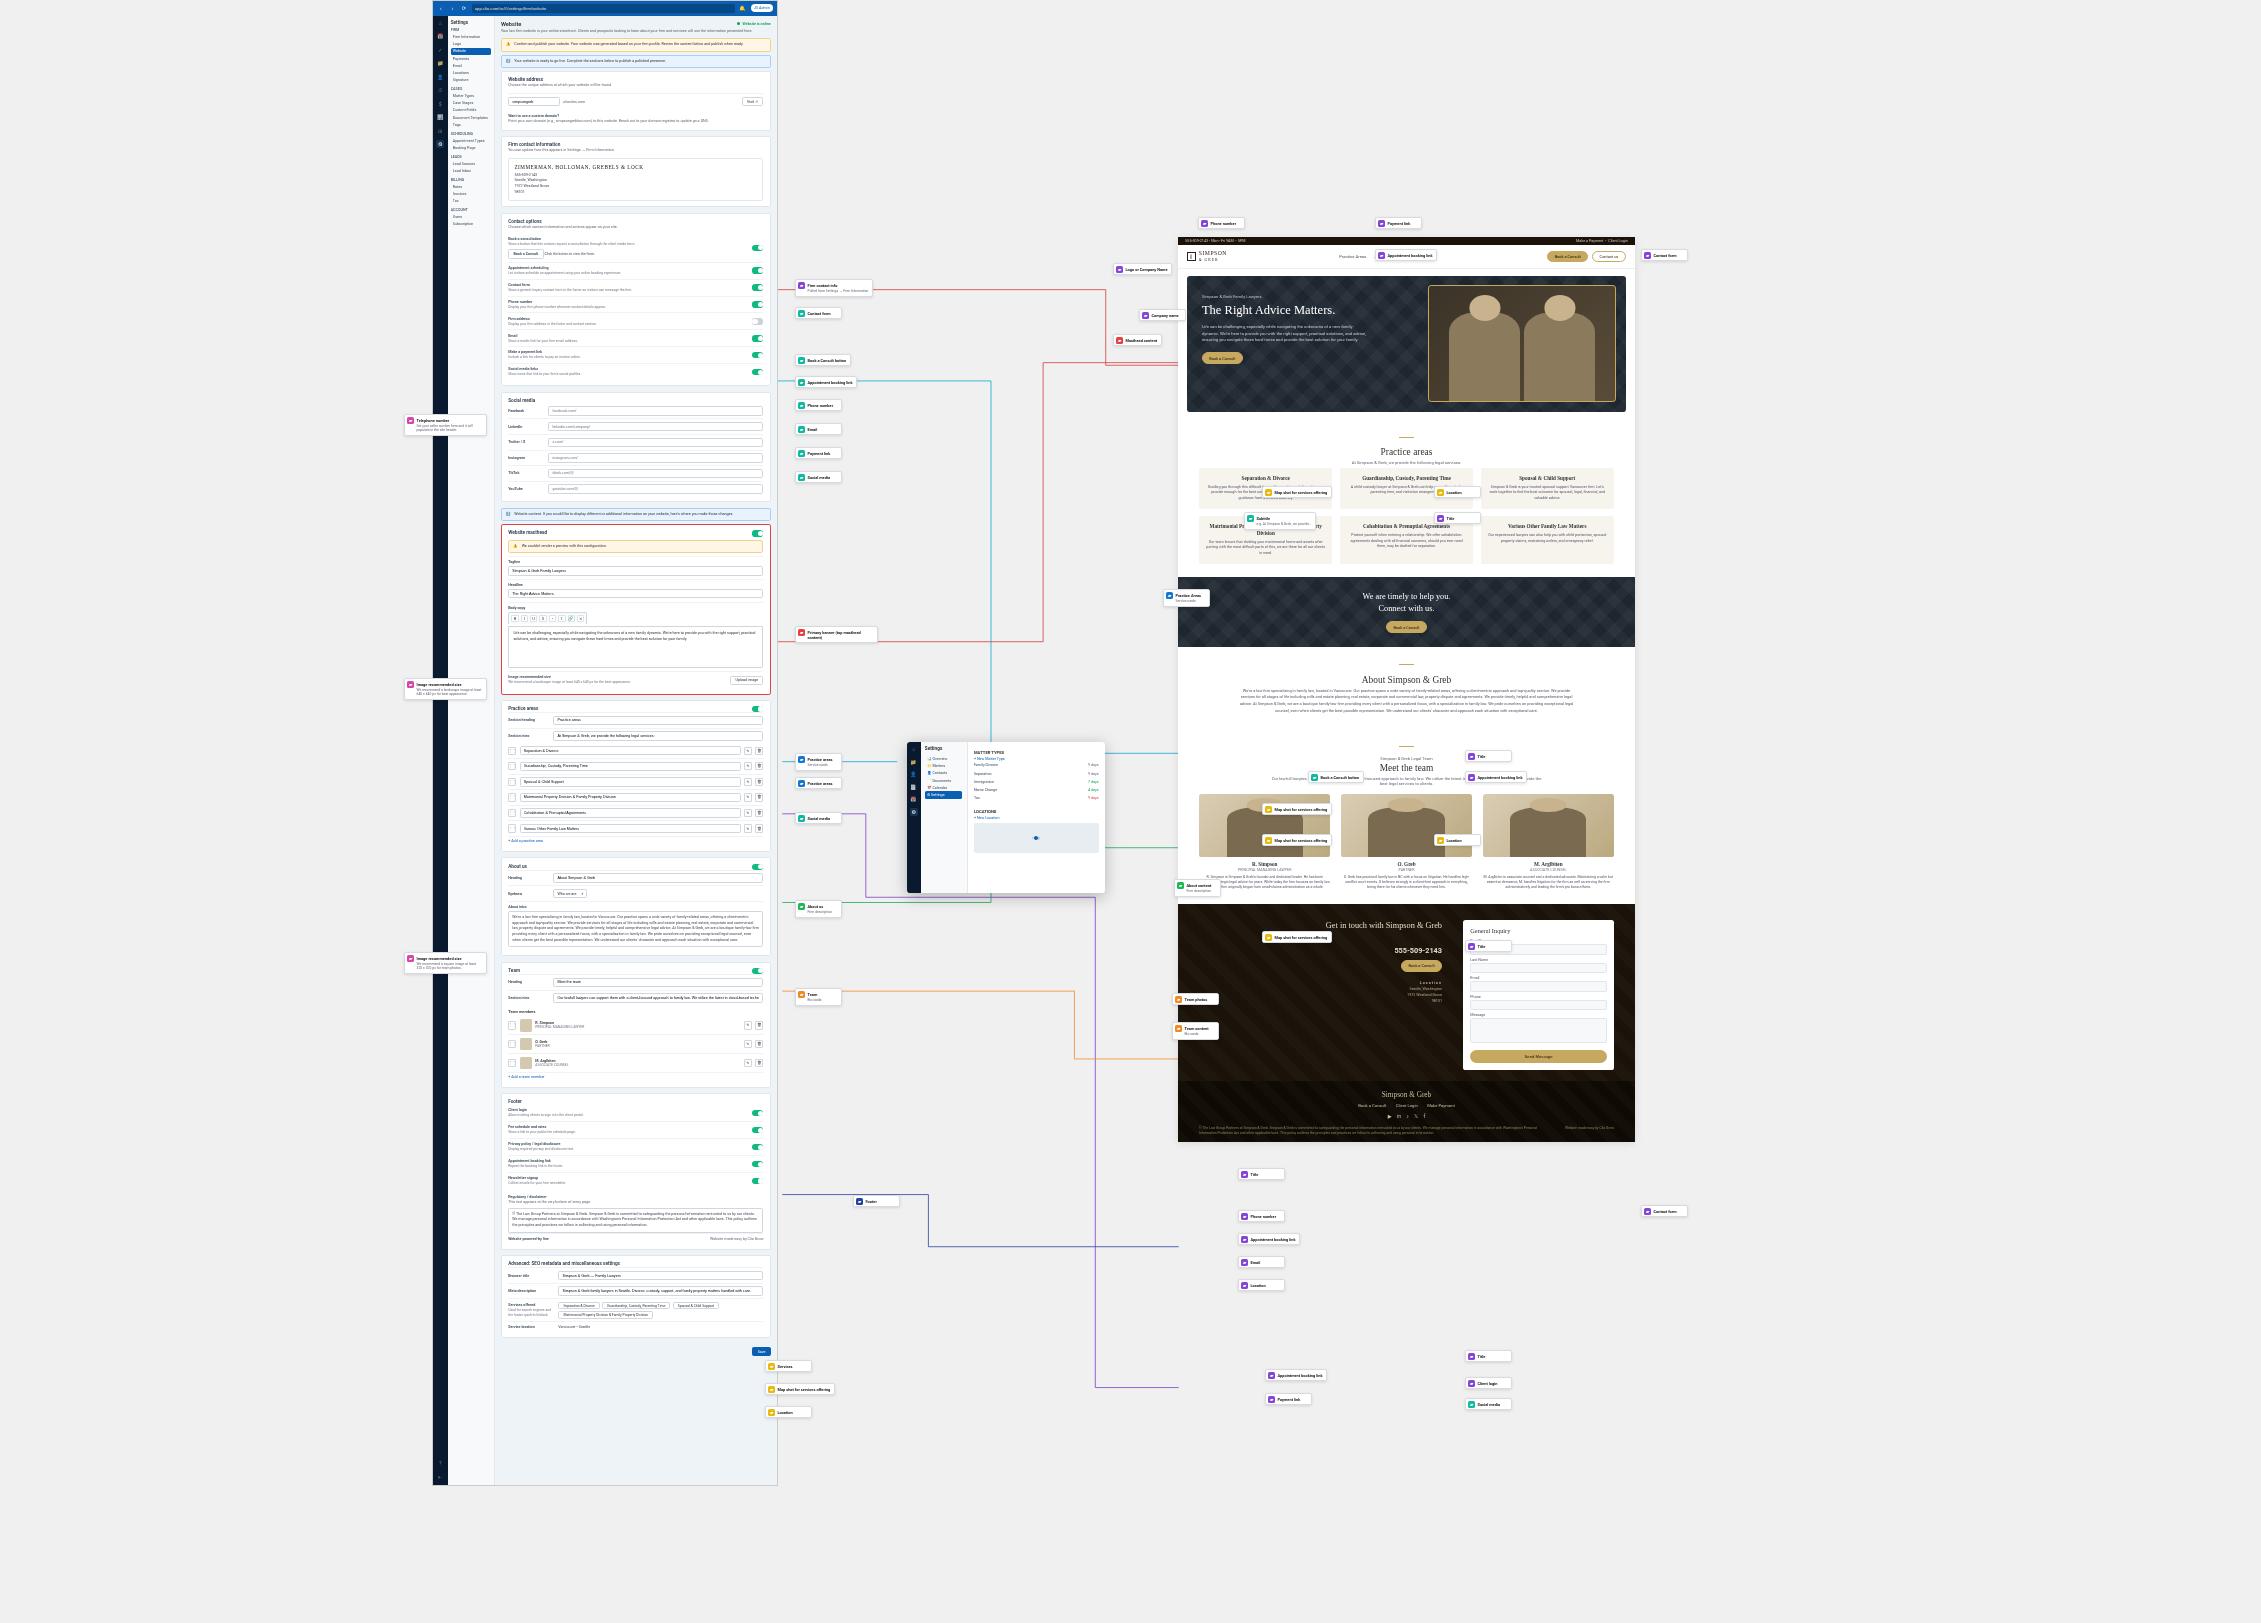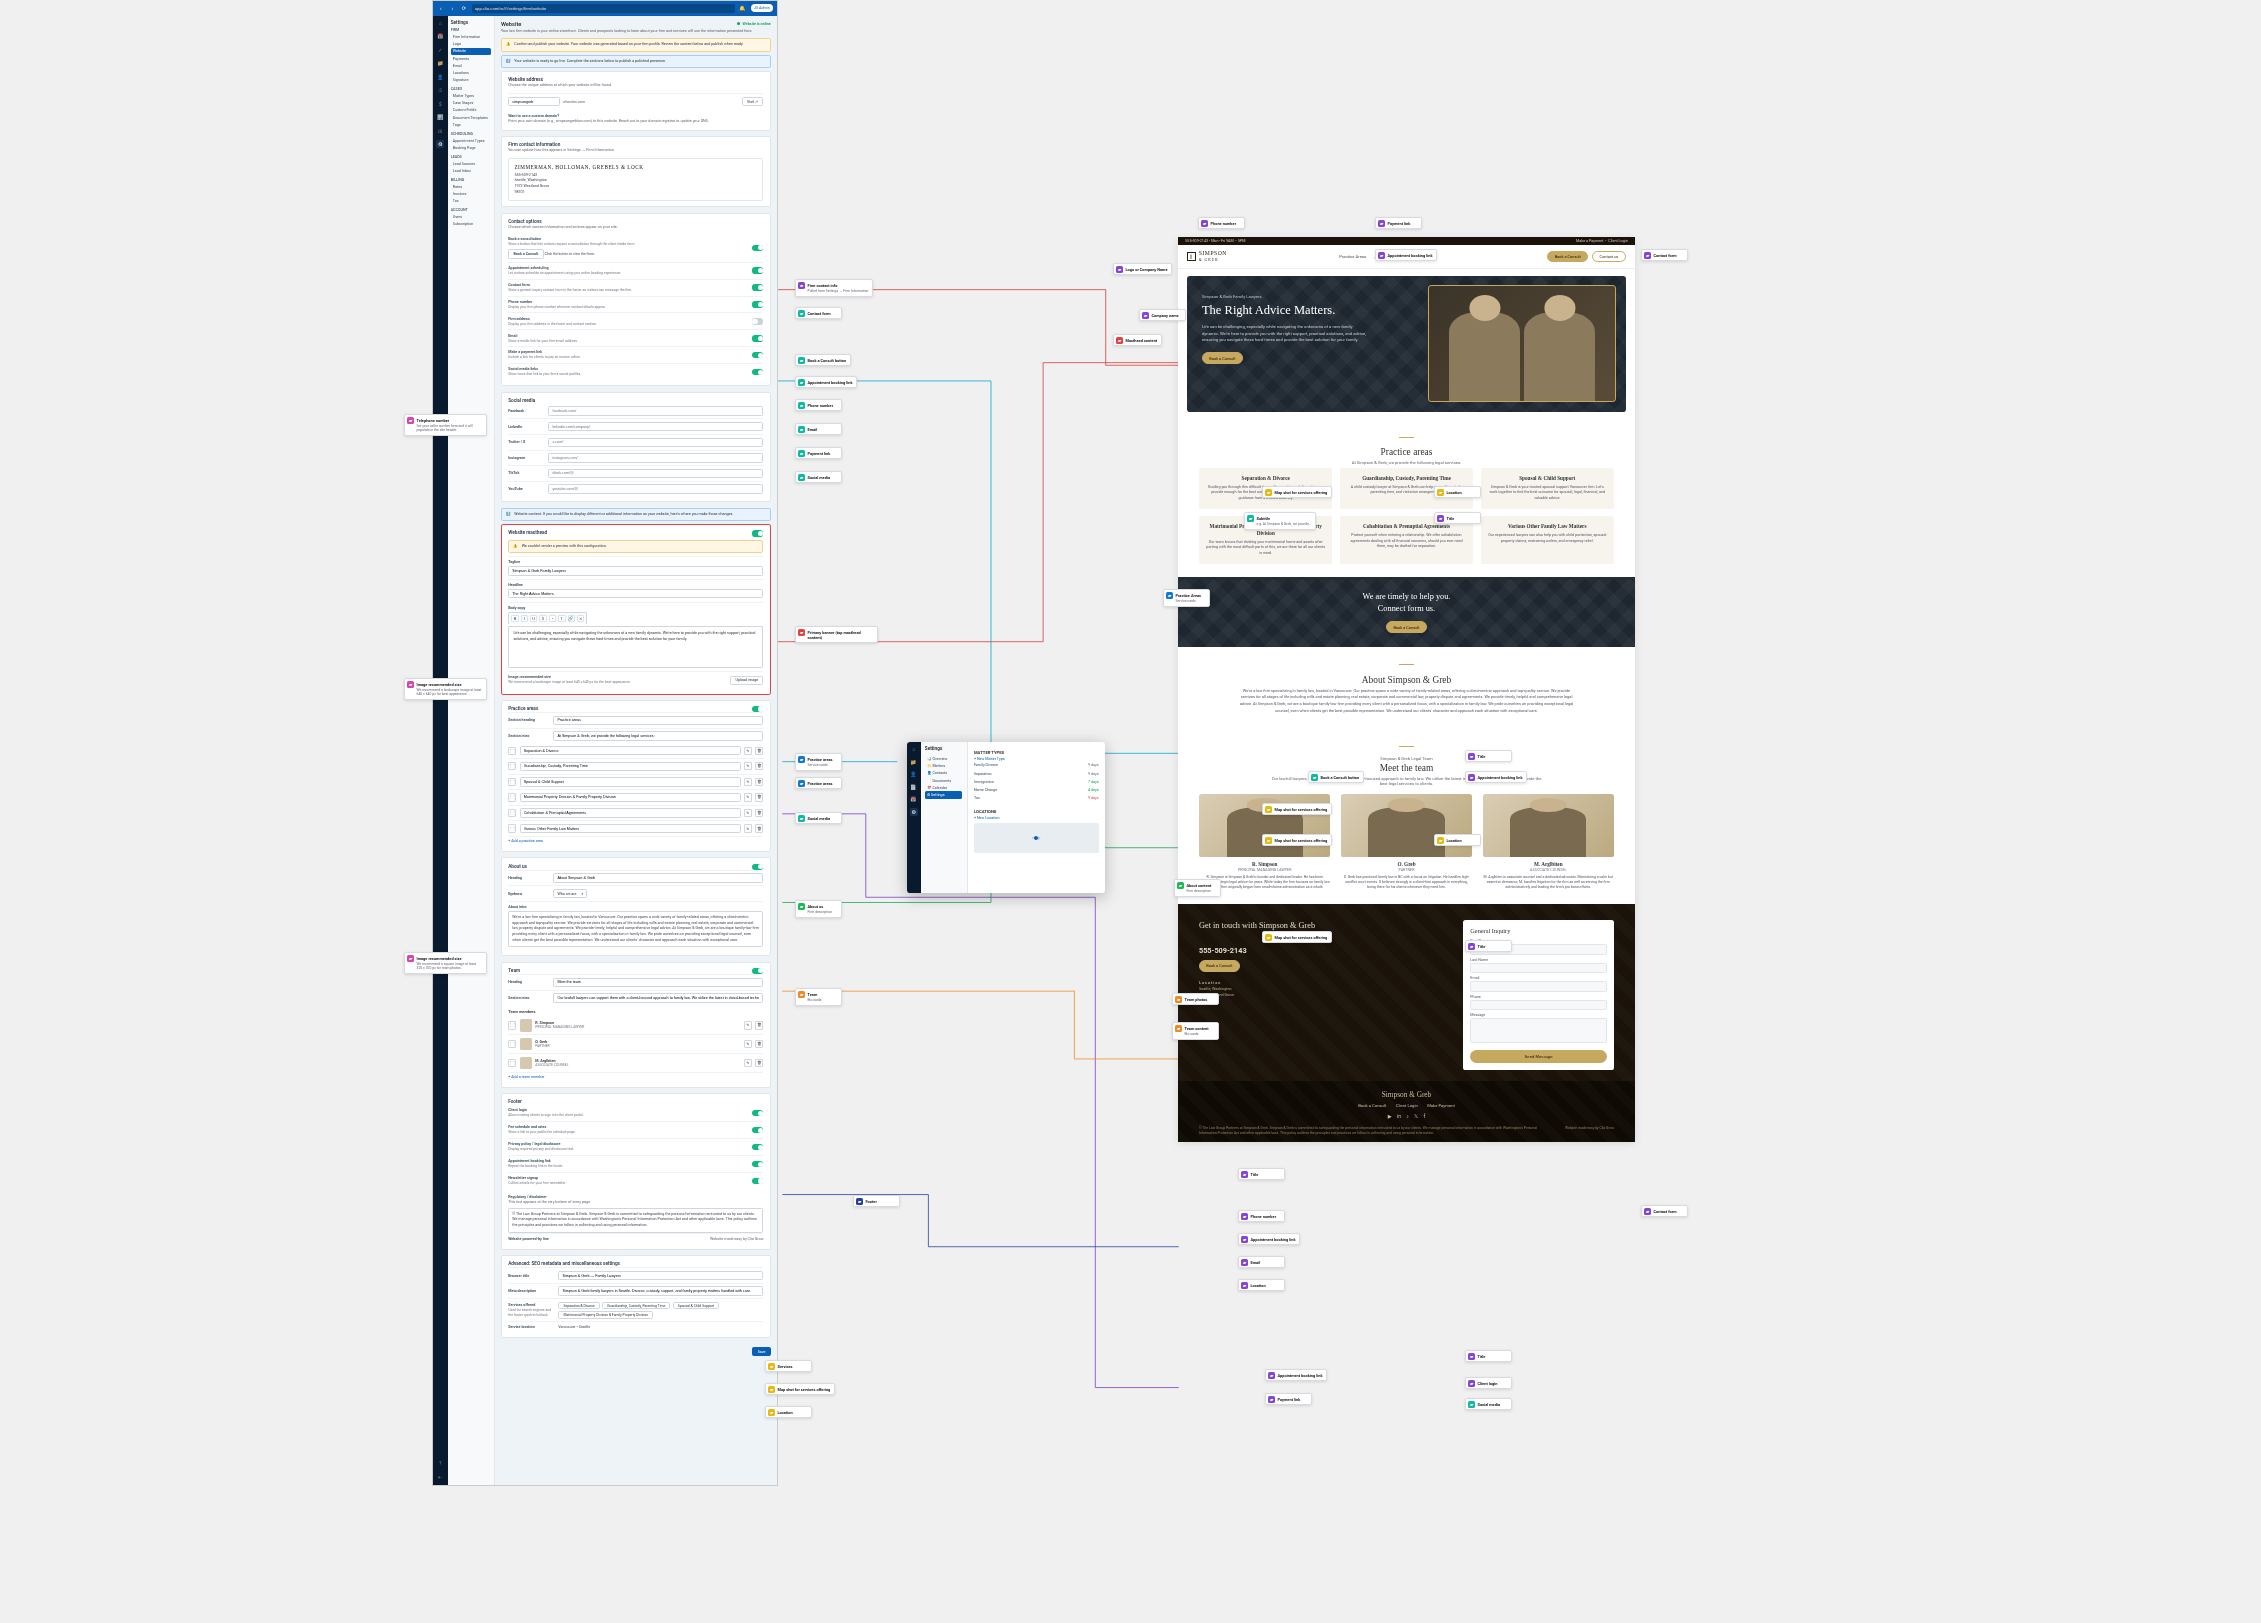--- a/index.html
+++ b/index.html
@@ -153,21 +153,21 @@
 .team-photo .p2::before { content: ""; position: absolute; top: -20%; left: 50%; transform: translateX(-50%); width: 48%; height: 30%; background: #c9b38e; border-radius: 50%; }
 .team-name { font-family: Georgia, serif; font-size: 5.2px; font-weight: 700; }
 .team-role { font-size: 3.7px; color: #778; margin: 1px 0 3.1px; }
 .team-bio { font-size: 3.5px; color: #556; line-height: 1.5; }
 
 .footer { background: #1b130a; color: #e3d9c6; padding: 15.6px 21px 10.4px; position: relative; }
 .footer::before { content: ""; position: absolute; inset: 0; background:
  repeating-linear-gradient(45deg, rgba(255,255,255,.02) 0 10.4px, transparent 10.4px 21px); }
 .footer > * { position: relative; }
 .foot-cols { display: flex; gap: 21px; }
-.foot-left { flex: 1; text-align: left; }
+.foot-left { flex: 1; text-align: right; }
 .foot-h { font-family: Georgia, serif; font-size: 8.3px; line-height: 1.4; margin-bottom: 4.2px; }
 .foot-phone { font-size: 7.3px; font-weight: 700; margin: 6.3px 0 5.2px; }
 .foot-small { font-size: 3.7px; color: #b7a98c; line-height: 1.6; }
 .foot-right { width: 151px; background: #fff; color: #333; border-radius: 2.6px; padding: 7.3px; }
 .fr-h { font-family: Georgia, serif; font-size: 6.3px; margin-bottom: 5.2px; }
 .fr-lbl { font-size: 3.7px; color: #556; margin: 3.1px 0 1px; display: block; }
 .fr-input { width: 100%; height: 10.4px; border: 0.5px solid #e1e6eb; background: #f7f8fa; border-radius: 1.6px; }
 .fr-ta { width: 100%; height: 25px; border: 0.5px solid #e1e6eb; background: #f7f8fa; border-radius: 1.6px; }
 .fr-btn { width: 100%; height: 13.6px; background: #c7a85f; border: none; border-radius: 7.3px; margin-top: 6.3px; font-size: 4.2px; color: #1b130a; }
 
@@ -749,21 +749,21 @@
             <p>Protect yourself when entering a relationship. We offer cohabitation agreements dealing with all financial concerns, should you ever need them, may be drafted for separation.</p>
           </div>
           <div class="card">
             <h4>Various Other Family Law Matters</h4>
             <p>Our experienced lawyers can also help you with child protection, spousal property claims, restraining orders, and emergency relief.</p>
           </div>
         </div>
   </div>
 
   <div class="cta-band">
-    <div class="cta-h"><span>We are timely to help you.</span><br><span>Connect form us.</span></div>
+    <div class="cta-h"><span>We are timely to help you.</span><br><span>Connect with us.</span></div>
     <span class="sbtn">Book a Consult</span>
   </div>
 
   <div class="sec-wrap">
     <div class="divider"></div>
     <div class="sec-title">About Simpson &amp; Greb</div>
     <div class="about-p">We're a law firm specializing in family law, located in Vancouver. Our practice spans a wide variety of family-related areas, offering a client-centric approach and top-quality service. We provide services for all stages of life including wills and estate planning, real estate, corporate and commercial law, property dispute and agreements. We provide timely, helpful and comprehensive legal advice. At Simpson &amp; Greb, we are a boutique family-law firm providing every client with a personalized focus, with a specialization in family law. We pride ourselves on providing exceptional legal counsel, even when clients get the best possible representation. We understand our clients' character and approach each situation with exceptional care.</div>
   </div>
 
   <div class="sec-wrap">

